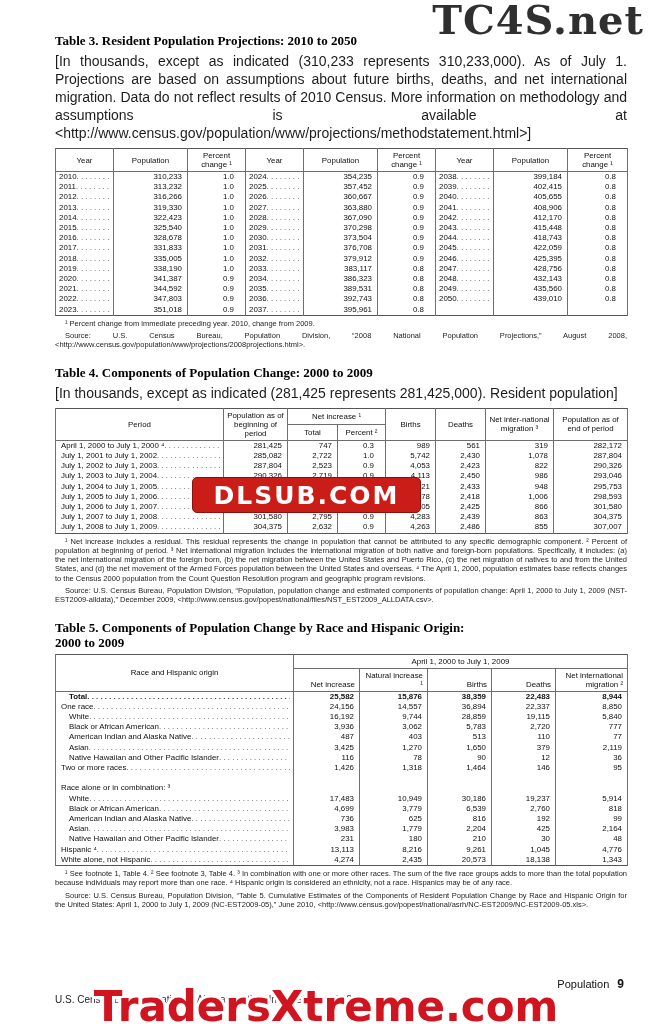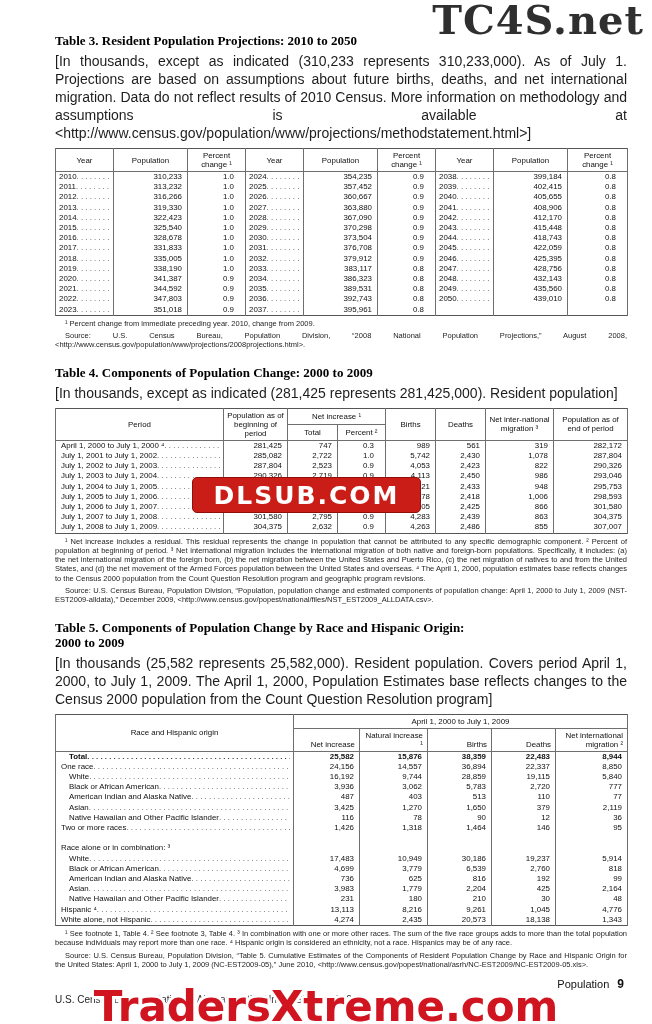--- a/index.html
+++ b/index.html
@@ -615,21 +615,20 @@
       </table>
       <p class="fn">¹ Net increase includes a residual. This residual represents the change in population that cannot be attributed to any specific demographic component. ² Percent of population at beginning of period. ³ Net international migration includes the international migration of both native and foreign-born populations. Specifically, it includes: (a) the net international migration of the foreign born, (b) the net migration between the United States and Puerto Rico, (c) the net migration of natives to and from the United States, and (d) the net movement of the Armed Forces population between the United States and overseas. ⁴ The April 1, 2000, population estimates base reflects changes to the Census 2000 population from the Count Question Resolution program and geographic program revisions.</p>
       <p class="src">Source: U.S. Census Bureau, Population Division, “Population, population change and estimated components of population change: April 1, 2000 to July 1, 2009 (NST-EST2009-alldata),” December 2009, &lt;http://www.census.gov/popest/national/files/NST_EST2009_ALLDATA.csv&gt;.</p>
     </div>
 
     <div class="section">
       <h2 class="tbl-title">
         <div>Table 5. Components of Population Change by Race and Hispanic Origin:</div>
         <div>2000 to 2009</div>
       </h2>
-      <p class="sub">[In thousands (25,582 represents 25,582,000). Resident population. Covers period April 1, 2000, to July 1, 2009. The April 1, 2000, Population Estimates base reflects changes to the Census 2000 population from the Count Question Resolution program]</p>
       <table class="t5">
         <colgroup>
           <col style="width:238px">
             <col style="width:66px">
             <col style="width:68px">
           <col style="width:64px">
             <col style="width:64px">
             <col style="width:72px">
         </colgroup>
         <thead>

